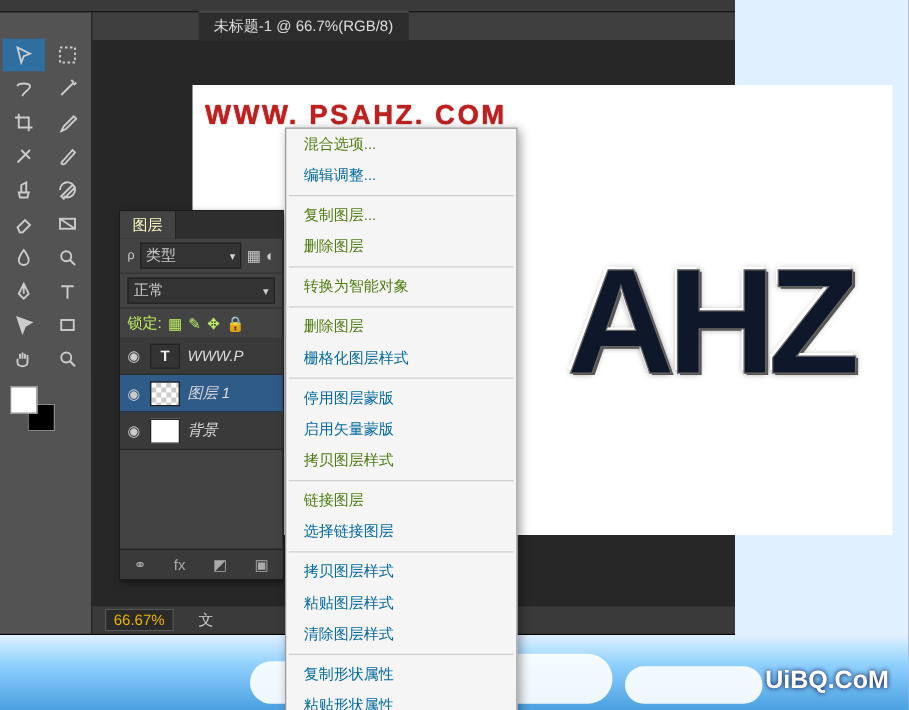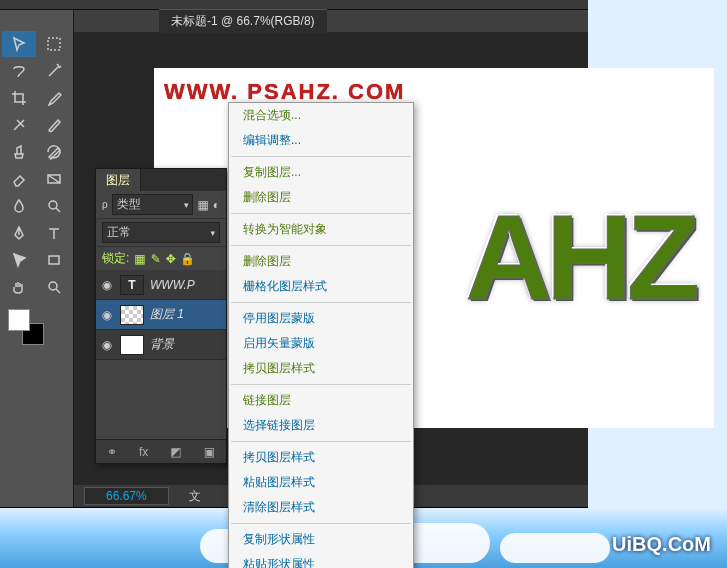--- a/index.html
+++ b/index.html
@@ -18,25 +18,25 @@
 .tool.sel{background:#2f6ea0}
 .swatches{margin-top:6px;padding:2px;display:flex;flex-direction:column}
 .swatch-pair{position:relative;width:36px;height:36px;margin-left:4px}
 .swatch-fg{position:absolute;width:22px;height:22px;background:#fff;border:1px solid #888;left:0;top:0}
 .swatch-bg{position:absolute;width:22px;height:22px;background:#000;border:1px solid #888;right:0;bottom:0}
 
 
 .canvas-wrap{flex:1;background:#272727;position:relative}
 .canvas{position:absolute;left:80px;top:58px;width:560px;height:360px;background:#fff}
 .watermark{position:absolute;left:10px;top:11px;color:#c02020;font-weight:bold;font-family:Arial;font-size:22px;letter-spacing:2px;text-shadow:0 0 1px #800}
-.big-text{position:absolute;right:20px;top:120px;font-size:120px;font-weight:900;color:#4d7c0f;font-family:Arial Black,Arial;letter-spacing:-6px;
+.big-text{position:absolute;right:32px;top:120px;font-size:120px;font-weight:900;color:#0f172a;font-family:Arial Black,Arial;letter-spacing:-6px;
   text-shadow:-2px -2px 0 #fff,2px 2px 0 #555,0 0 6px #777;
   -webkit-text-stroke:1px #666}
 .statusbar{position:absolute;left:0;bottom:0;right:0;height:22px;background:#3a3a3a;color:#ccc;display:flex;align-items:center;padding:0 10px;gap:20px}
-.zoom-field{background:#2a2a2a;border:1px solid #555;padding:1px 21px;color:#0ea5e9}
+.zoom-field{background:#2a2a2a;border:1px solid #555;padding:1px 6px;color:#eab308}
 
 
 .layers-panel{position:absolute;left:95px;top:168px;width:132px;height:296px;background:#434343;border:1px solid #1a1a1a;box-shadow:2px 2px 6px rgba(0,0,0,.5)}
 .panel-tabs{height:22px;background:#2e2e2e;display:flex}
 .panel-tab{padding:3px 10px;color:#fef9c3;background:#434343;border-right:1px solid #222}
 .panel-row{display:flex;align-items:center;padding:3px 6px;gap:4px;color:#ccc;border-bottom:1px solid #333}
 .dropdown{flex:1;background:#333;border:1px solid #222;color:#ccc;padding:1px 4px;display:flex;justify-content:space-between;align-items:center}
 .chev{font-size:9px}
 .lock-icons{display:flex;gap:5px;align-items:center;padding:3px 6px;color:#bef264}
 .layers-list{background:#3a3a3a}

